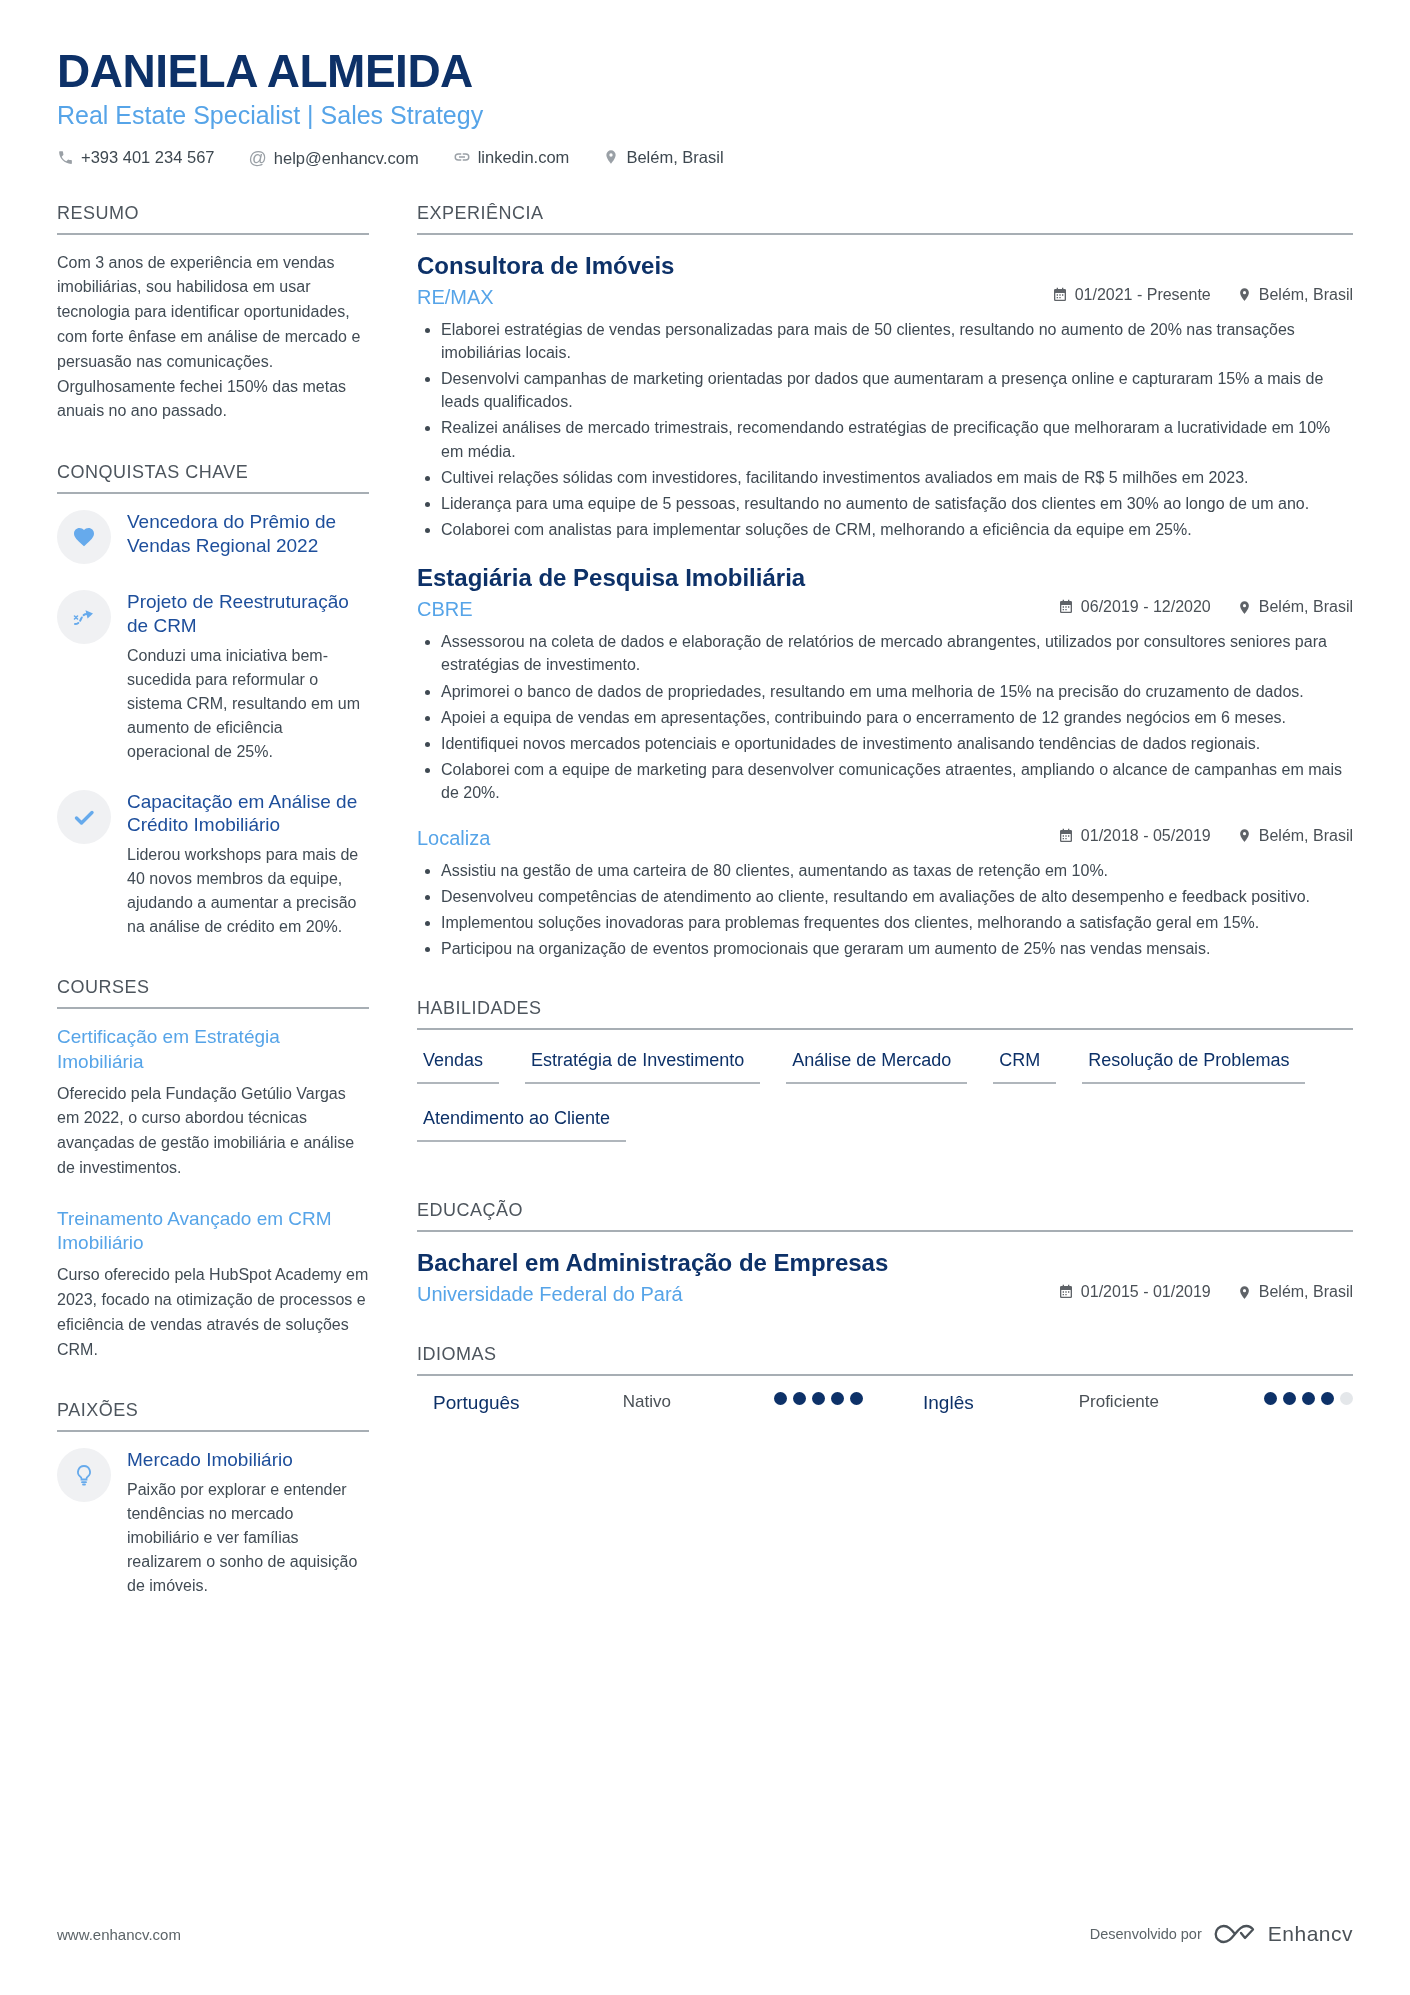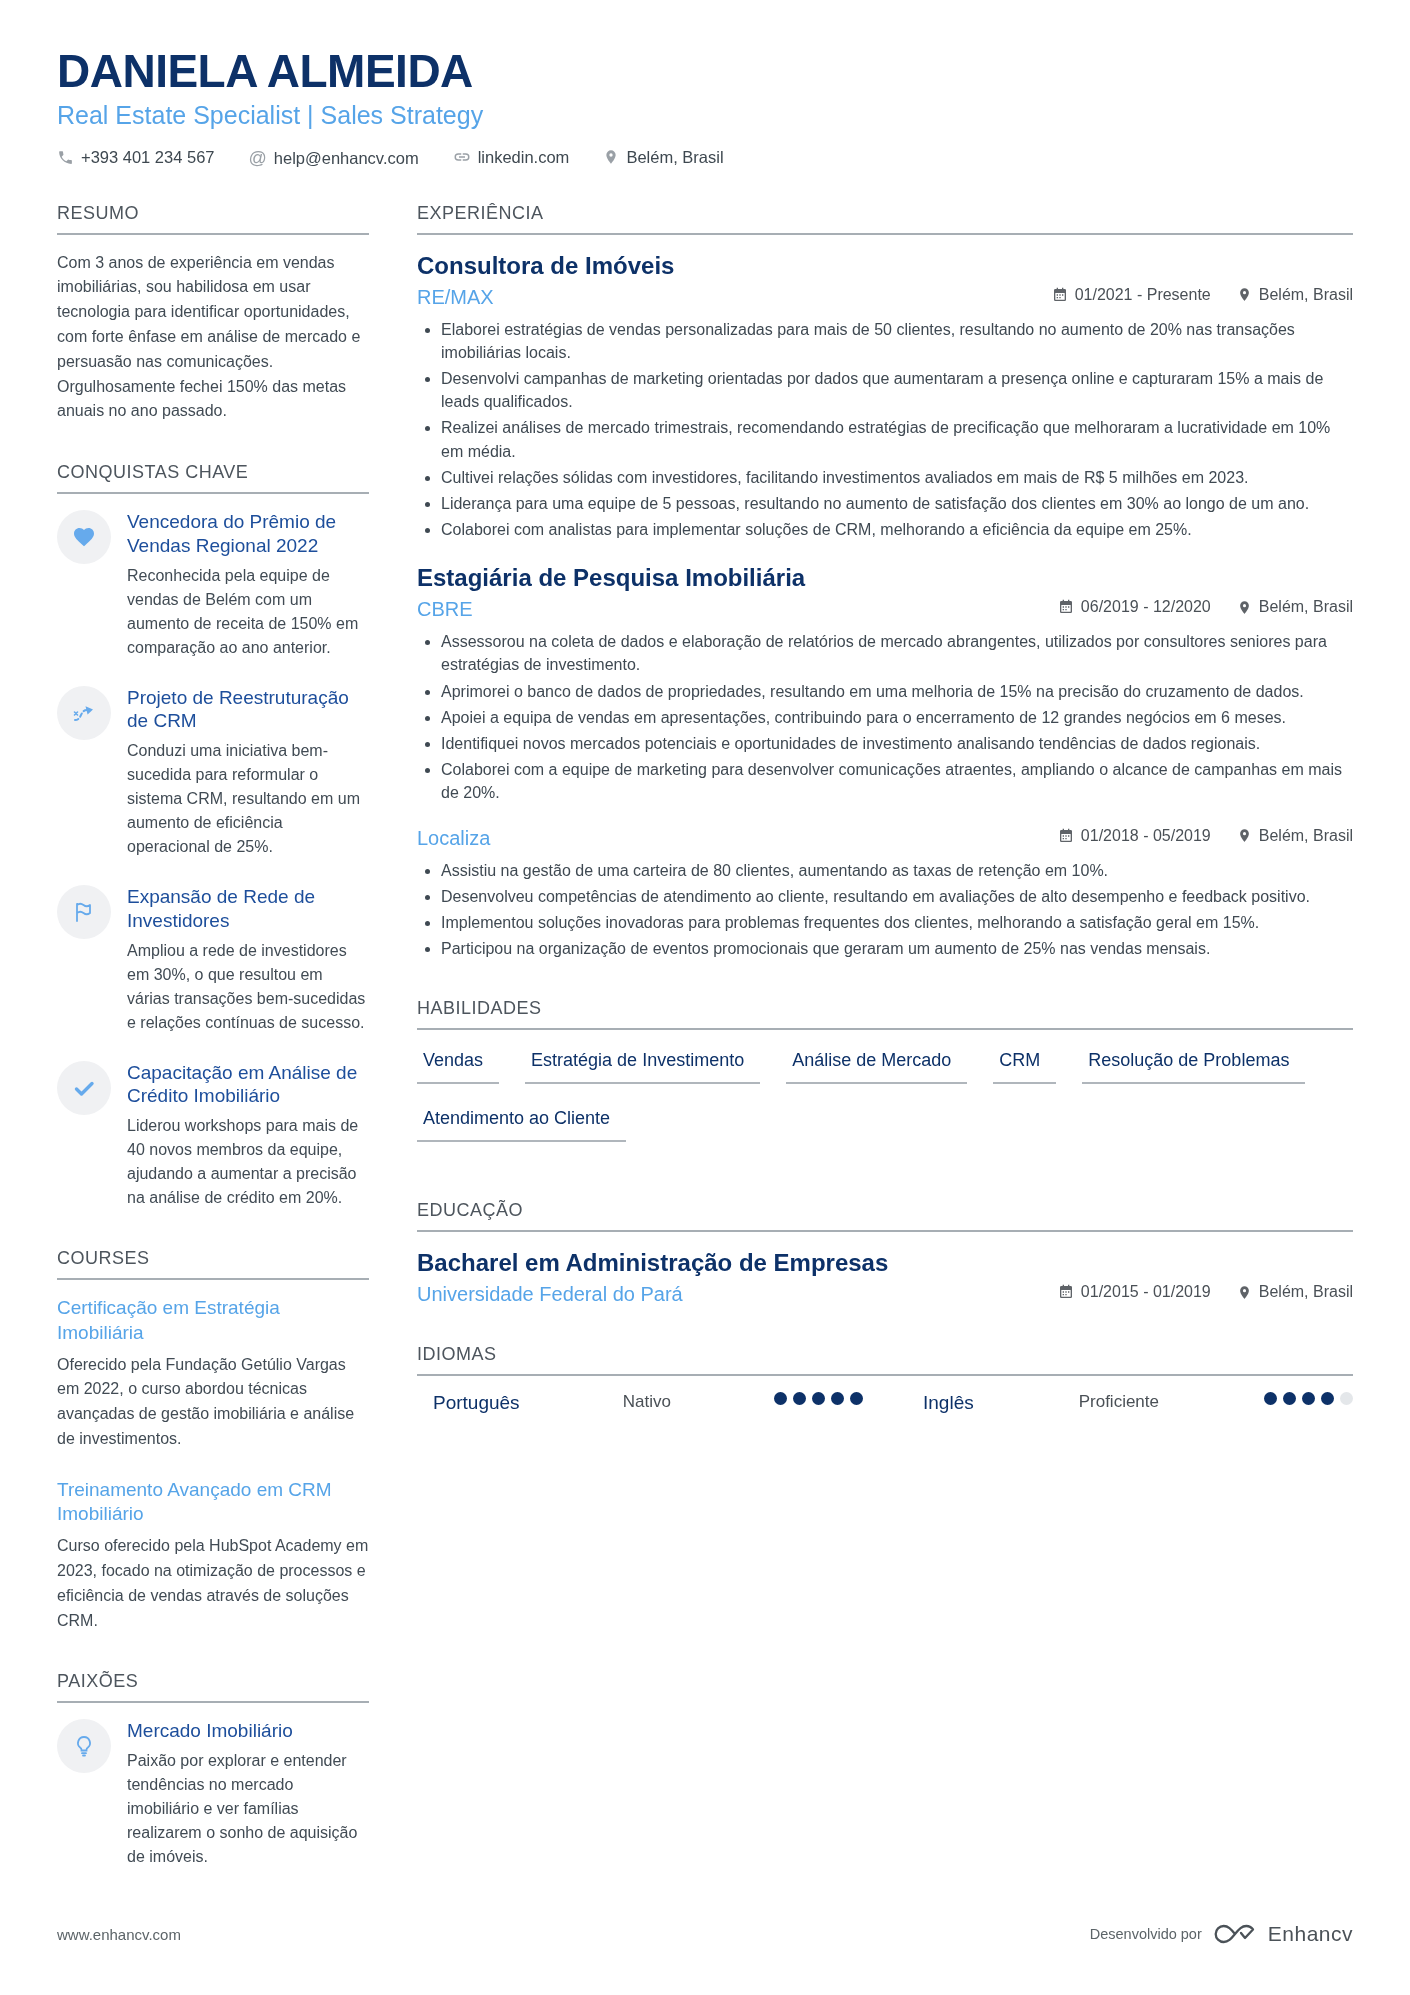--- a/index.html
+++ b/index.html
@@ -138,49 +138,37 @@
         <h2 class="sec">CONQUISTAS CHAVE</h2>
 
         <div class="ach">
           <div class="ach-icon">
             <svg width="24" height="24" viewBox="0 0 24 24">
                 <path fill="#66aaec" d="M12 21.35l-1.45-1.32C5.4 15.36 2 12.28 2 8.5 2 5.42 4.42 3 7.5 3c1.74 0 3.41.81 4.5 2.09C13.09 3.81 14.76 3 16.5 3 19.58 3 22 5.42 22 8.5c0 3.78-3.4 6.86-8.55 11.54L12 21.35z"></path>
               </svg>
           </div>
           <div class="ach-body">
             <div class="ach-title">Vencedora do Prêmio de Vendas Regional 2022</div>
-            <div class="ach-text">Reconhecida pela equipe de vendas de Belém com um aumento de receita de 150% em comparação ao ano anterior.</div>
           </div>
         </div>
 
         <div class="ach">
           <div class="ach-icon">
             <svg width="26" height="26" viewBox="0 0 26 26">
               <path d="M4 20c7 0 5-10 12-10" stroke="#66aaec" stroke-width="2" fill="none" stroke-linecap="round" stroke-dasharray="3.5 3"></path>
               <path d="M14.5 6.2l7.5 3.4-5.4 5z" fill="#66aaec"></path>
               <path d="M3.5 12l3 3M6.5 12l-3 3" stroke="#66aaec" stroke-width="1.6" stroke-linecap="round"></path>
             </svg>
           </div>
           <div class="ach-body">
             <div class="ach-title">Projeto de Reestruturação de CRM</div>
             <div class="ach-text">Conduzi uma iniciativa bem-sucedida para reformular o sistema CRM, resultando em um aumento de eficiência operacional de 25%.</div>
           </div>
         </div>
 
-        <div class="ach">
-          <div class="ach-icon">
-            <svg width="24" height="24" viewBox="0 0 24 24">
-                <path fill="none" stroke="#66aaec" stroke-width="1.8" stroke-linecap="round" stroke-linejoin="round" d="M5 21V4m0 1c2-1.6 4.5-1.6 6.5 0s4.5 1.6 6.5 0v8c-2 1.6-4.5 1.6-6.5 0s-4.5-1.6-6.5 0"></path>
-              </svg>
-          </div>
-          <div class="ach-body">
-            <div class="ach-title">Expansão de Rede de Investidores</div>
-            <div class="ach-text">Ampliou a rede de investidores em 30%, o que resultou em várias transações bem-sucedidas e relações contínuas de sucesso.</div>
-          </div>
-        </div>
 
         <div class="ach">
           <div class="ach-icon">
             <svg width="24" height="24" viewBox="0 0 24 24">
                 <path fill="none" stroke="#66aaec" stroke-width="3.4" stroke-linecap="round" stroke-linejoin="round" d="M4.5 13l5 5L20 7.5"></path>
               </svg>
           </div>
           <div class="ach-body">
             <div class="ach-title">Capacitação em Análise de Crédito Imobiliário</div>
             <div class="ach-text">Liderou workshops para mais de 40 novos membros da equipe, ajudando a aumentar a precisão na análise de crédito em 20%.</div>

